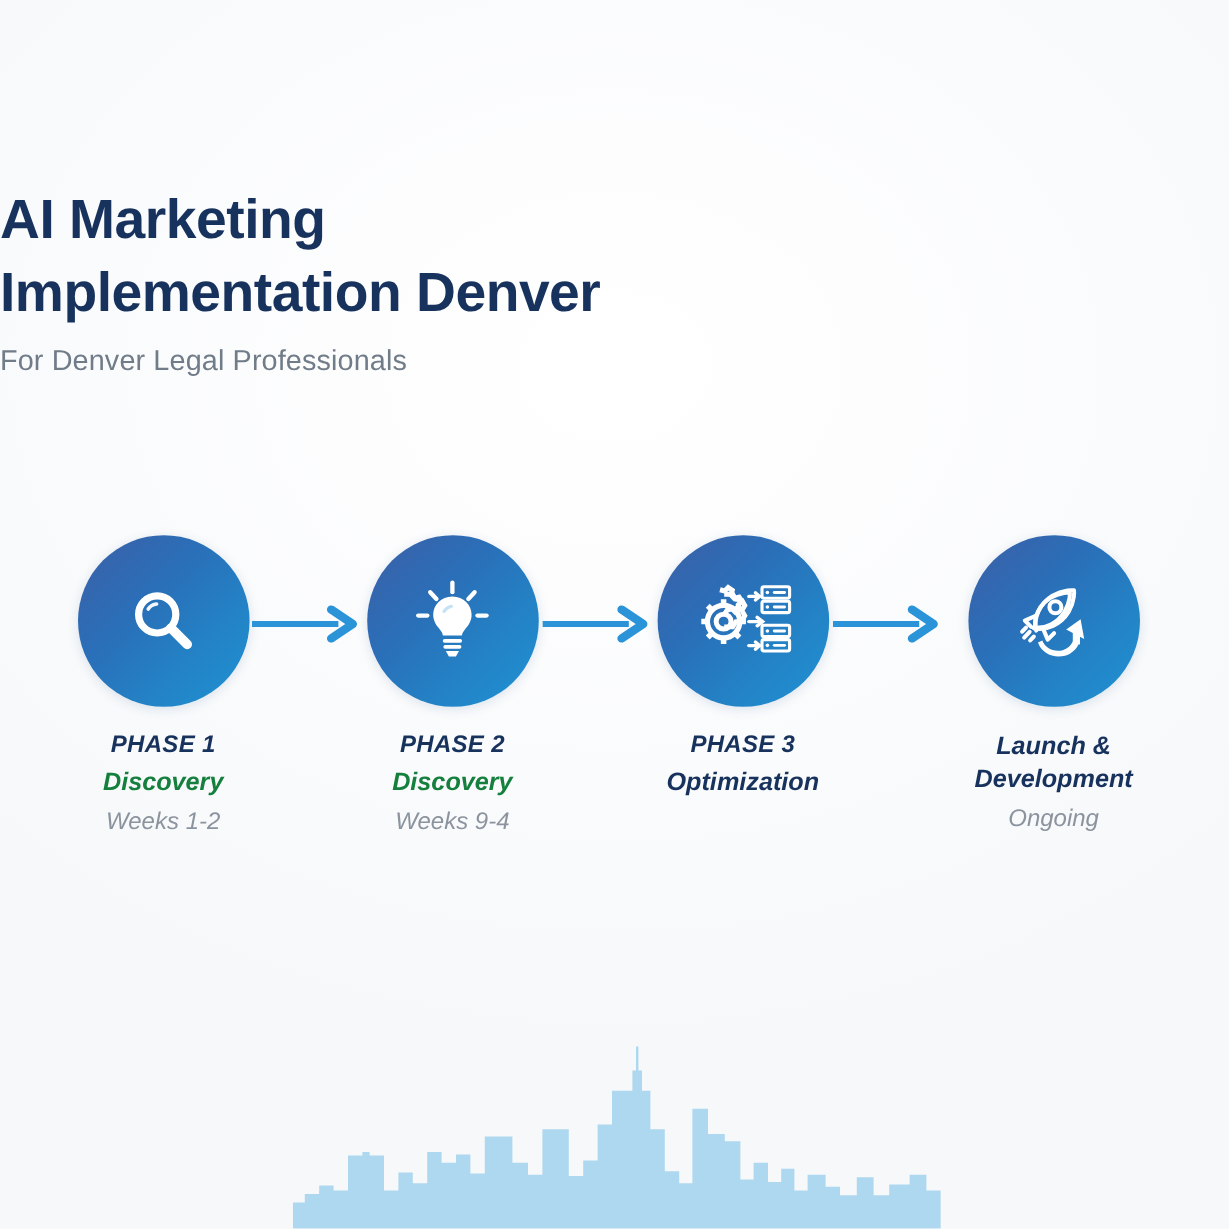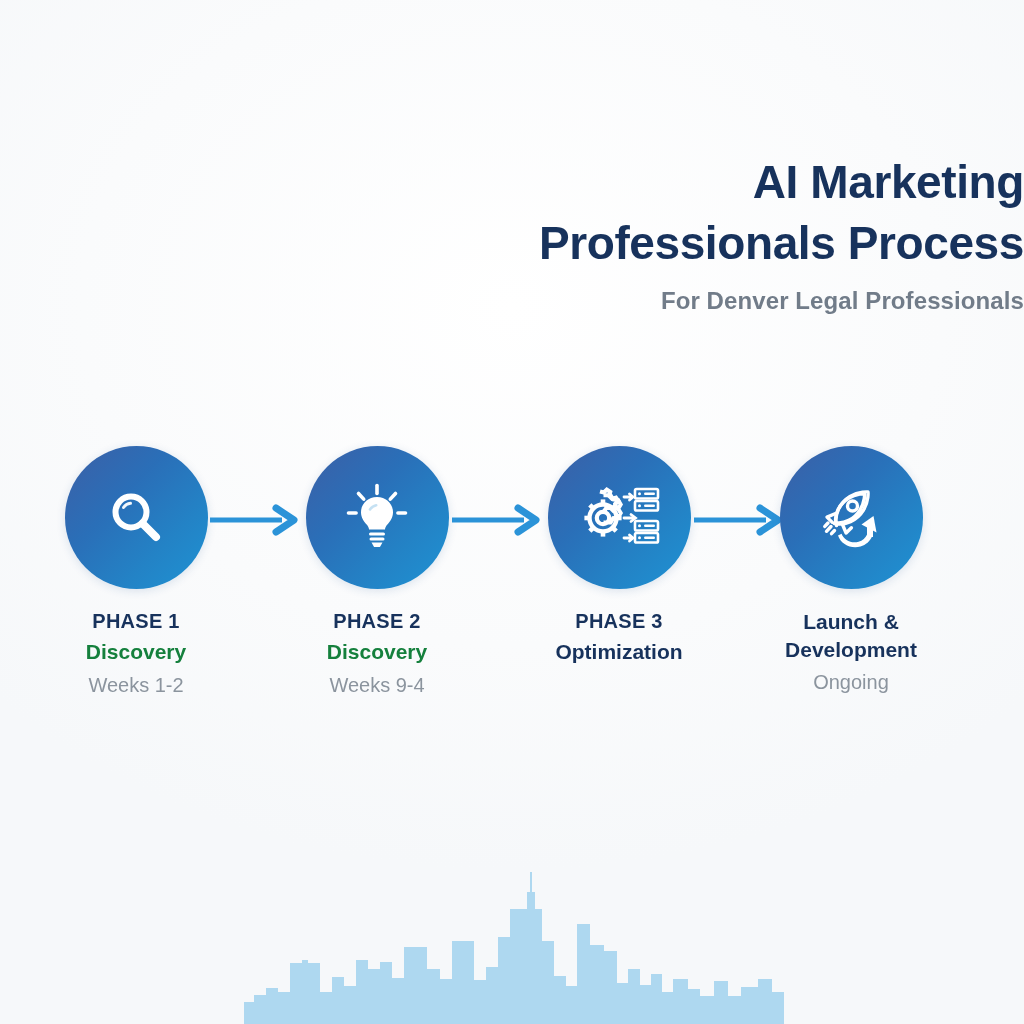--- a/index.html
+++ b/index.html
@@ -22,69 +22,69 @@
     position:absolute; inset:0;
     background:
       radial-gradient(ellipse 70% 55% at 50% 30%, #ffffff 0%, #fafbfc 60%, #f6f8fa 100%);
     pointer-events:none;
   }
 
   
   .header {
     position:absolute;
     top:152px; left:0; width:1024px;
-    text-align:right;
+    text-align:left;
     z-index:4;
   }
   .title {
     color:#17325c;
     font-size:46px;
     font-weight:bold;
     line-height:1.32;
     letter-spacing:-0.4px;
   }
   .title-line { display:block; }
   .subtitle {
     margin-top:14px;
     color:#717c89;
     font-size:24px;
-    font-weight:bold;
+    font-weight:normal;
     letter-spacing:0.1px;
   }
 
   
   .process {
     position:absolute;
     top:446px; left:0; width:1024px;
     height:260px;
     z-index:5;
   }
 
   .phase {
     position:absolute;
     top:0;
     width:242px;
     text-align:center;
   }
   .phase-0 { left:15px;  }
   .phase-1 { left:256px; }
   .phase-2 { left:498px; }
-  .phase-3 { left:730px; }
+  .phase-3 { left:757px; }
 
   .circle {
     width:143px; height:143px;
     margin:0 auto;
     border-radius:50%;
     background:linear-gradient(135deg,#3c5fa6 0%,#2a6fb8 38%,#2383c6 70%,#1e93d4 100%);
     display:flex; align-items:center; justify-content:center;
     box-shadow:0 2px 10px rgba(30,80,140,0.14);
   }
   .circle svg { display:block; }
 
-  .phase-text { margin-top:19px; }
+  .phase-text { margin-top:19px;font-style:italic; }
 
   .phase-kicker {
     display:block;
     color:#17325c;
     font-size:20px;
     font-weight:bold;
     line-height:1.35;
     letter-spacing:0.25px;
   }
   .phase-name {
@@ -127,21 +127,21 @@
   .skyline svg { display:block; width:100%; height:100%; }
 </style>
 </head>
 <body>
 
 <div class="bg-wash"></div>
 
 <div class="header">
   <h1 class="title">
     <span class="title-line">AI Marketing</span>
-    <span class="title-line">Professionals Process</span>
+    <span class="title-line">Implementation Denver</span>
   </h1>
   <div class="subtitle">For Denver Legal Professionals</div>
 </div>
 
 <div class="process">
 
   <div class="phase phase-0">
     <div class="circle">
       <span>
         <svg width="72" height="72" viewBox="0 0 72 72" fill="none">

